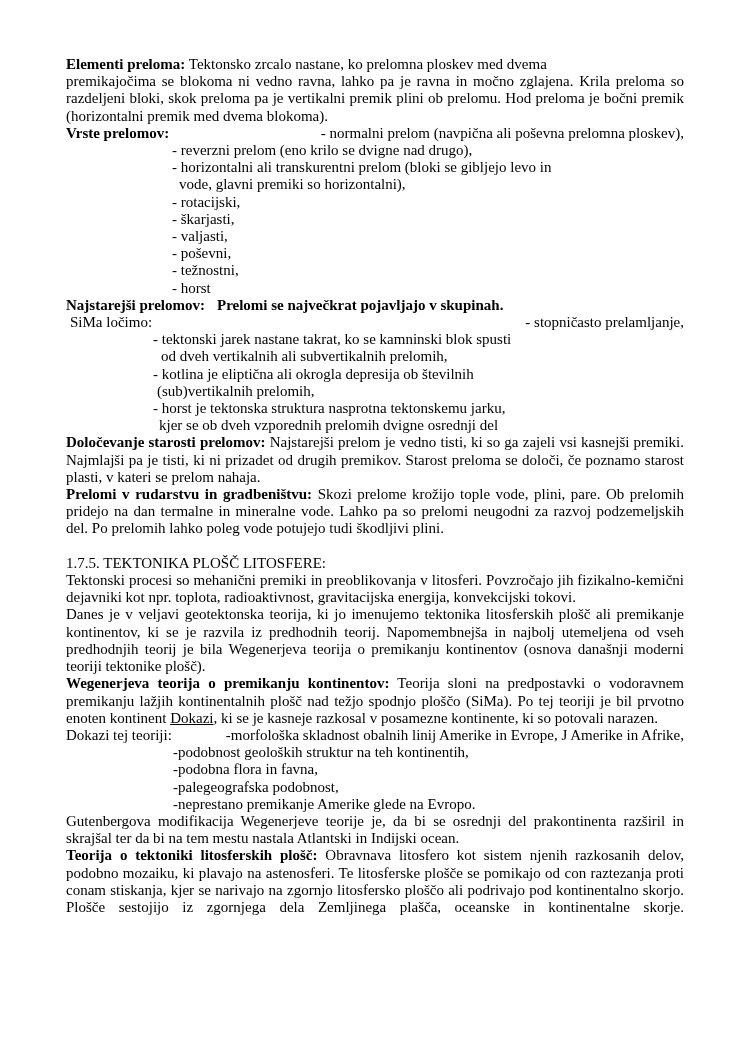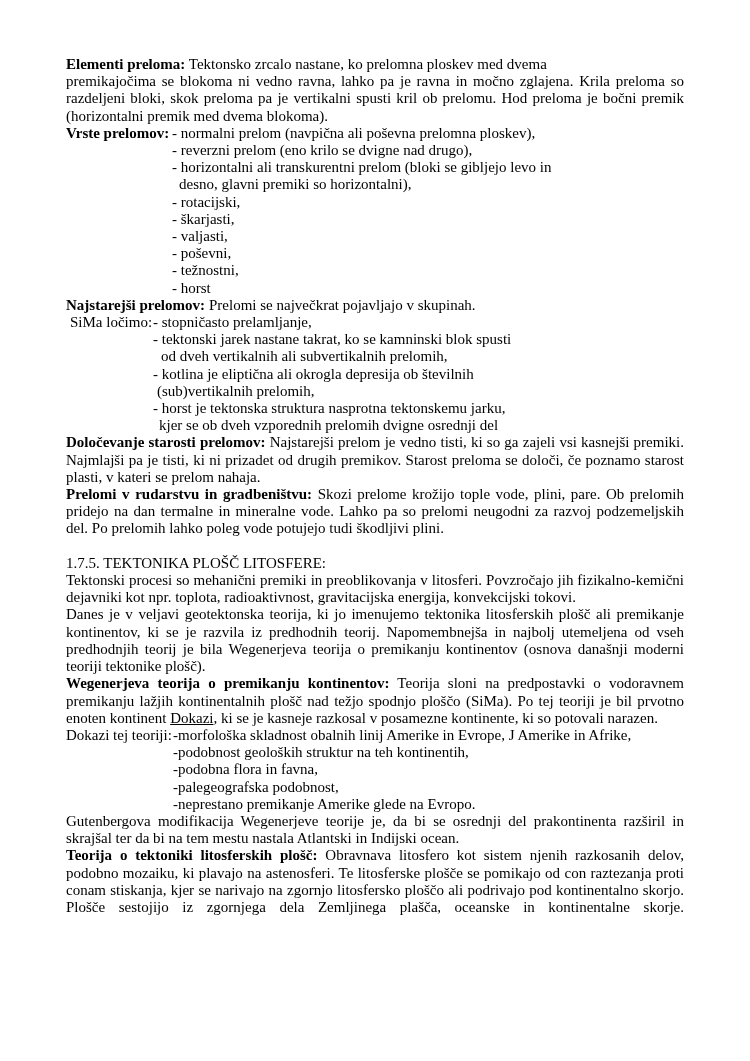--- a/index.html
+++ b/index.html
@@ -11,45 +11,45 @@
     font-family:"Liberation Serif","DejaVu Serif",serif;
     font-size:15px;
     line-height:17.2px;
     color:#000000;
   }
   .content{position:absolute;left:66px;top:56px;width:618px;}
   .just{text-align:justify;}
   .jlast{text-align:justify;text-align-last:justify;}
   .b{font-weight:bold;}
   .ul{text-decoration:underline;}
-  .gap{margin-left:4px;}
-  .hang{position:relative;}
+  .gap{margin-left:12px;font-weight:bold;}
+  .hang{position:relative;text-align:right;}
   .hang>.lbl{position:absolute;left:0;top:0;white-space:nowrap;}
   .hang>.lbl.sp{left:4px;}
   .ind106{padding-left:106px;}
   .ind113{padding-left:113px;}
   .ind87{padding-left:87px;}
   .ind91{padding-left:91px;}
   .ind93{padding-left:93px;}
   .ind95{padding-left:95px;}
   .ind107{padding-left:107px;}
   .blank{height:17.2px;}
 </style>
 </head>
 <body>
 
 <div class="page">
   <div class="content">
 
-    <div class="just"><span class="b">Elementi preloma:</span><span> Tektonsko zrcalo nastane, ko prelomna ploskev med dvema</span><br><span>premikajočima se blokoma ni vedno ravna, lahko pa je ravna in močno zglajena. Krila preloma so razdeljeni bloki, skok preloma pa je vertikalni spusti kril ob prelomu. Hod preloma je bočni premik (horizontalni premik med dvema blokoma).</span></div>
+    <div class="just"><span class="b">Elementi preloma:</span><span> Tektonsko zrcalo nastane, ko prelomna ploskev med dvema</span><br><span>premikajočima se blokoma ni vedno ravna, lahko pa je ravna in močno zglajena. Krila preloma so razdeljeni bloki, skok preloma pa je vertikalni premik plini ob prelomu. Hod preloma je bočni premik (horizontalni premik med dvema blokoma).</span></div>
 
     <div class="hang ind106"><span class="lbl b">Vrste prelomov:</span><span>- normalni prelom (navpična ali poševna prelomna ploskev),</span></div>
     <div class="ind106">- reverzni prelom (eno krilo se dvigne nad drugo),</div>
     <div class="ind106">- horizontalni ali transkurentni prelom (bloki se gibljejo levo in</div>
-    <div class="ind113">desno, glavni premiki so horizontalni),</div>
+    <div class="ind113">vode, glavni premiki so horizontalni),</div>
     <div class="ind106">- rotacijski,</div>
     <div class="ind106">- škarjasti,</div>
     <div class="ind106">- valjasti,</div>
     <div class="ind106">- poševni,</div>
     <div class="ind106">- težnostni,</div>
     <div class="ind106">- horst</div>
 
     <div><span class="b">Najstarejši prelomov:</span><span class="gap">Prelomi se največkrat pojavljajo v skupinah.</span></div>
 
     <div class="hang ind87"><span class="lbl sp">SiMa ločimo:</span><span>- stopničasto prelamljanje,</span></div>

